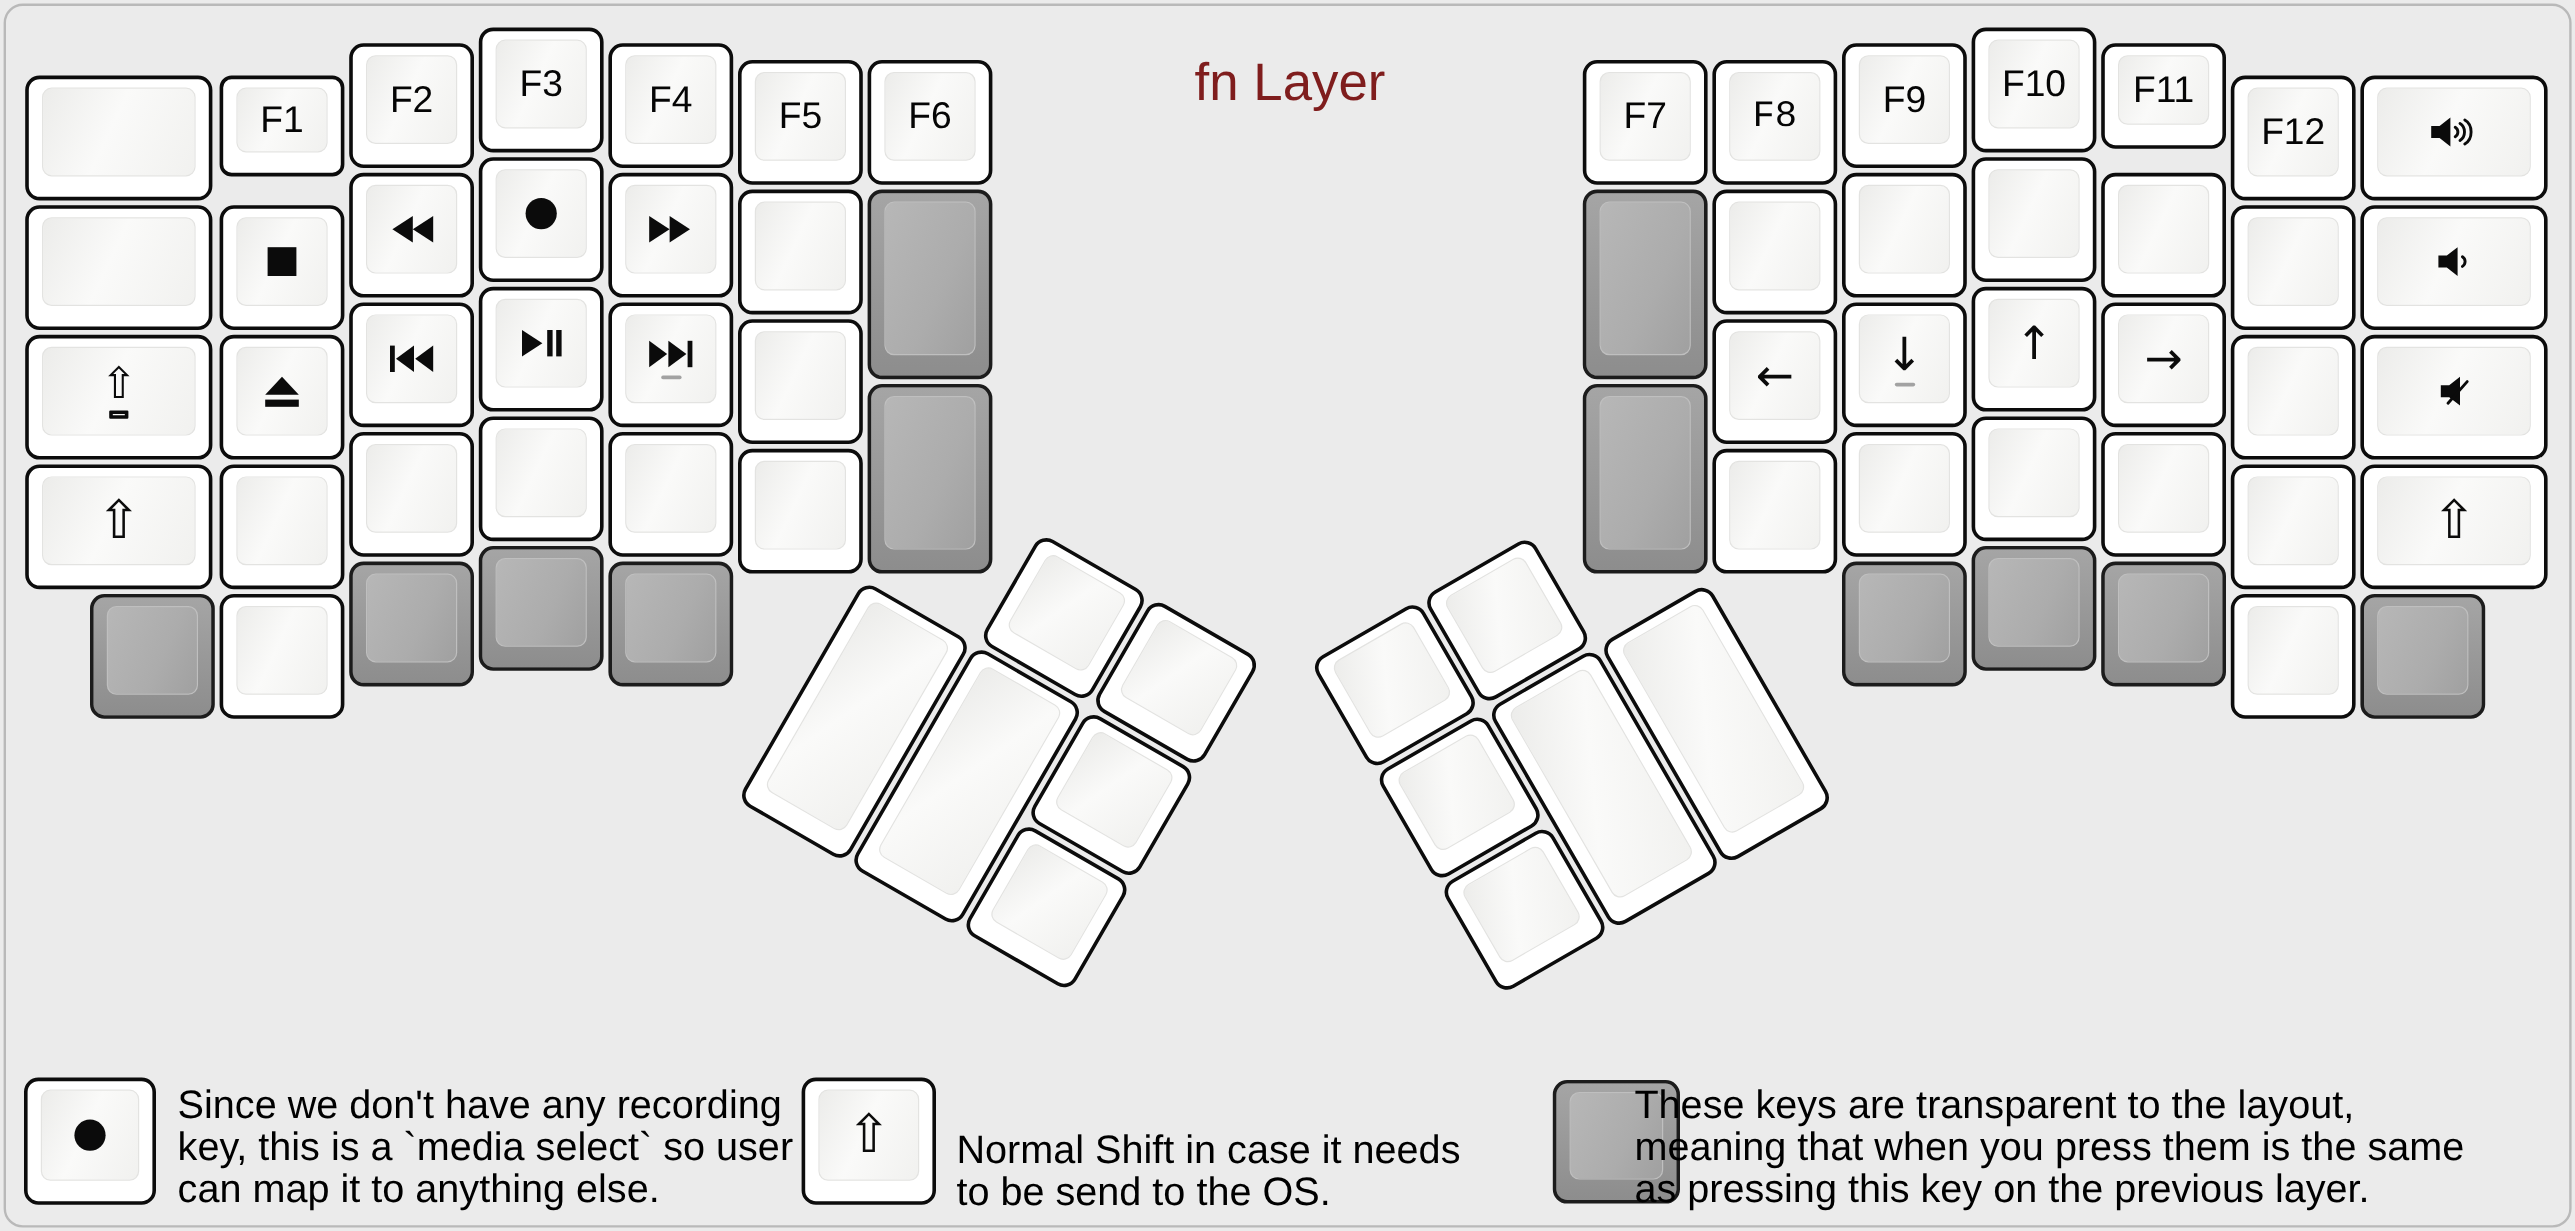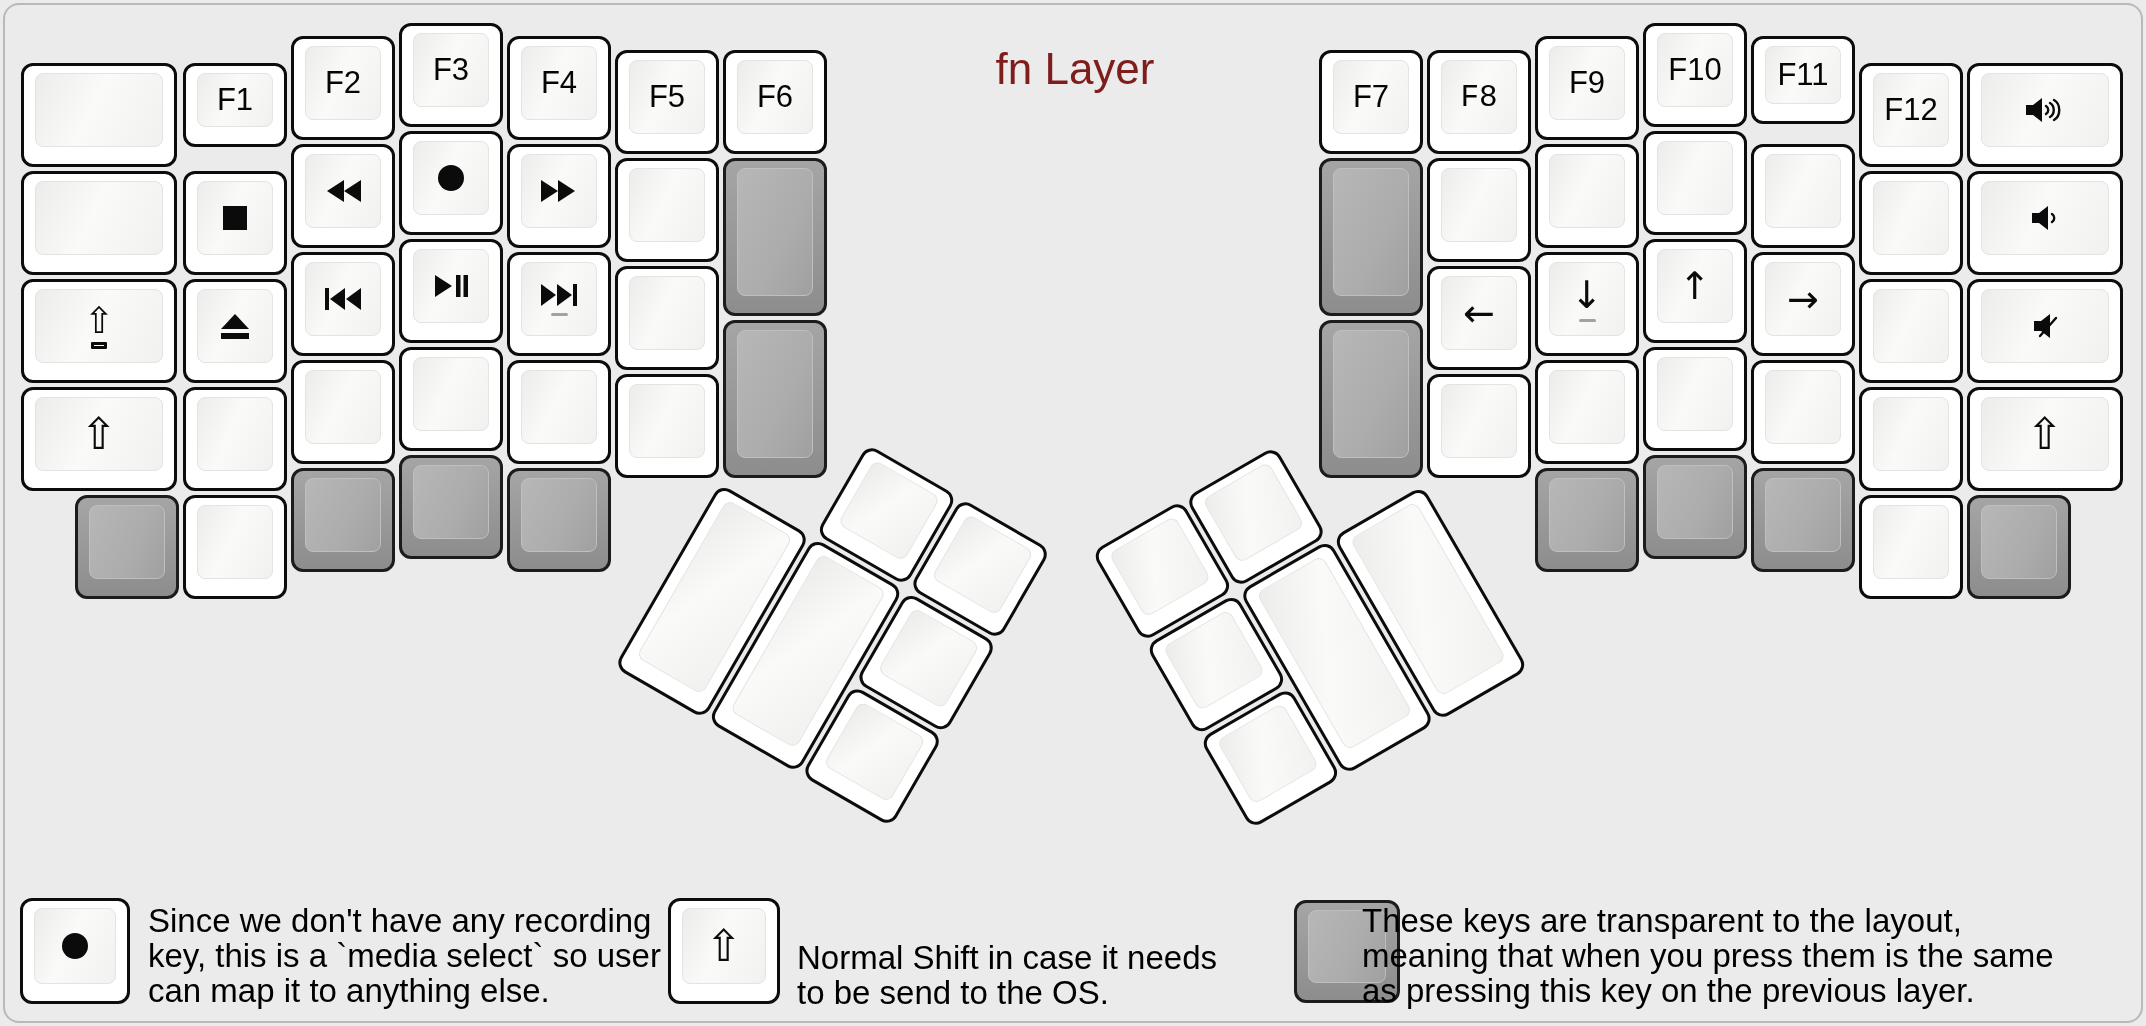--- a/index.html
+++ b/index.html
@@ -55,21 +55,21 @@
             <span class="glyph">⇧</span>
             <span class="lockbar"></span>
           </span>
         </div>
       </div>
       <div class="key white" style="left: 21px; top: 387px; width: 156px; height: 104px;">
         <div class="top">
           <span class="glyph shift">⇧</span>
         </div>
       </div>
-      <div class="key white" style="left: 183px; top: 63px; width: 104px; height: 84px;">
+      <div class="key white" style="left: 183px; top: 63px; width: 104px; height: 84px; border-radius: 10px;">
         <div class="top">
           <span class="flabel">F1</span>
         </div>
       </div>
       <div class="key white" style="left: 183px; top: 171px; width: 104px; height: 104px;">
         <div class="top">
           <span class="icon">
             <svg width="26" height="26" viewBox="0 0 26 26">
               <rect x="1" y="1" width="24" height="24"></rect>
             </svg>

